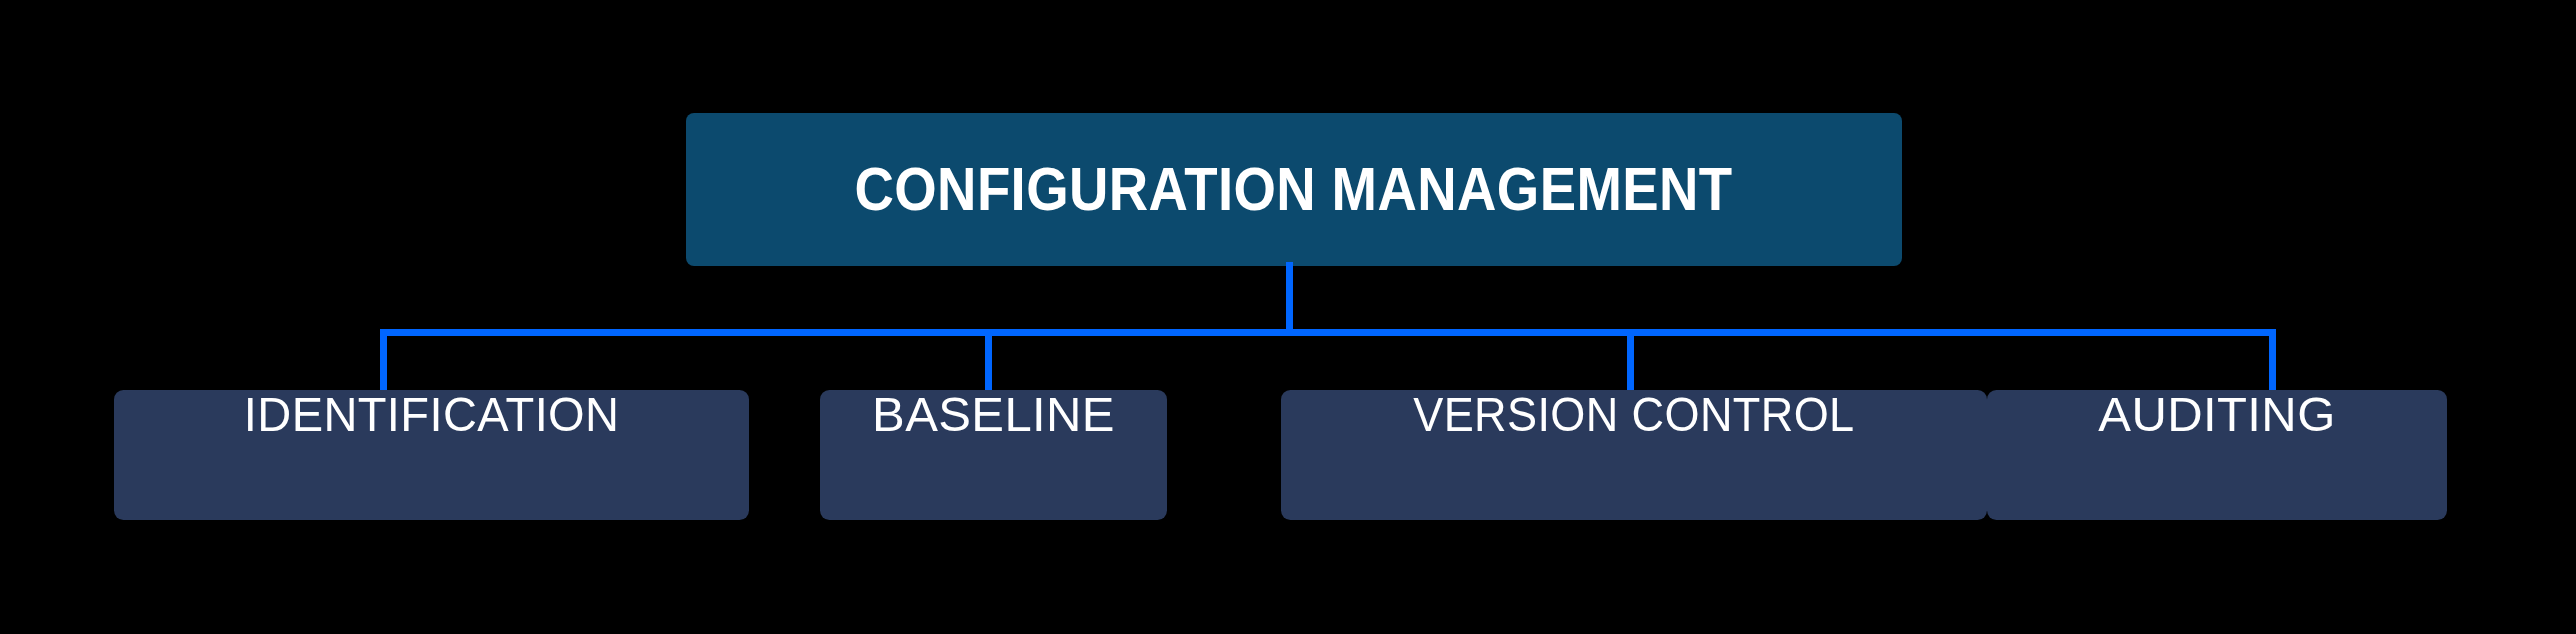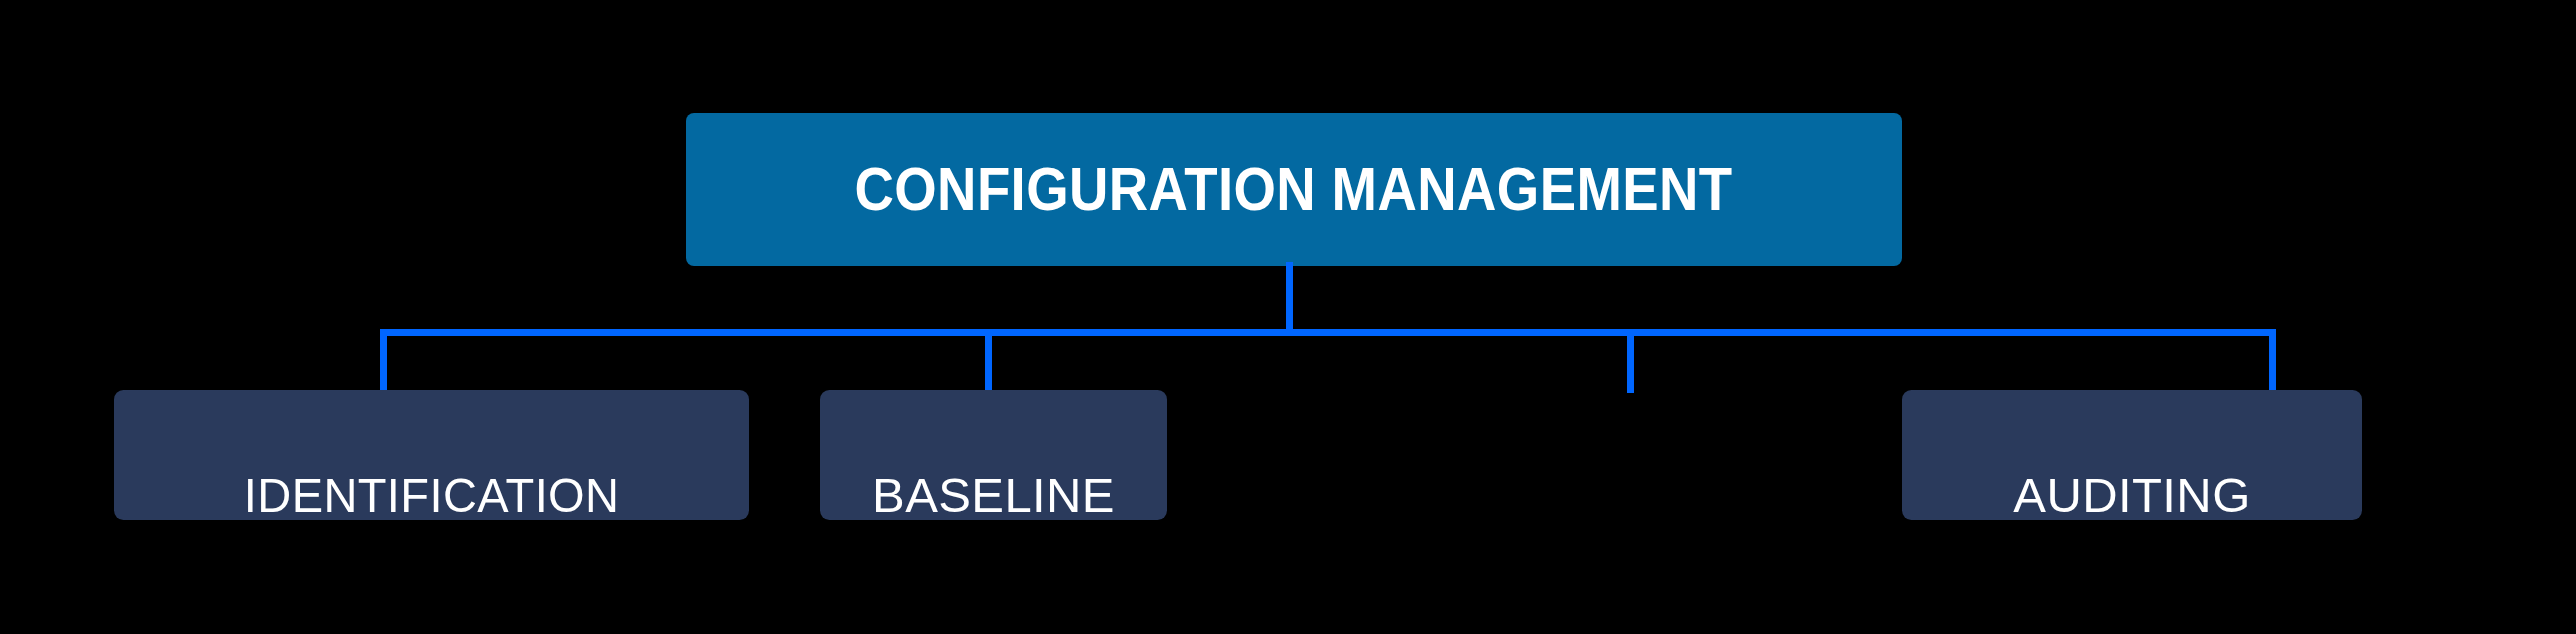--- a/index.html
+++ b/index.html
@@ -19,21 +19,21 @@
     overflow: hidden;
   }
 
   
   .root-node {
     position: absolute;
     left: 686px;
     top: 113px;
     width: 1216px;
     height: 153px;
-    background: #0369a1;
+    background: #0c4a6e;
     border-radius: 8px;
     display: flex;
     align-items: center;
     justify-content: center;
     box-sizing: border-box;
   }
   .root-label {
     color: #ffffff;
     font-size: 61px;
     font-weight: 700;
@@ -73,38 +73,38 @@
   .conn-drop.d4 { left: 2269px; }
 
   
   .child-node {
     position: absolute;
     top: 390px;
     height: 130px;
     background: #2a3a5c;
     border-radius: 9.4px;
     display: flex;
-    align-items: flex-end;
+    align-items: flex-start;
     justify-content: center;
     box-sizing: border-box;
   }
   .child-label {
     color: #ffffff;
     font-size: 49px;
     font-weight: 400;
     line-height: 1;
     white-space: nowrap;
     letter-spacing: 0.4px;
     text-transform: uppercase;
   }
 
   .child-node.c1 { left: 114px;  width: 635px; }
   .child-node.c2 { left: 820px; width: 347px; }
   .child-node.c3 { left: 1281px; width: 706px; }
-  .child-node.c4 { left: 1902px; width: 460px; }
+  .child-node.c4 { left: 1987px; width: 460px; }
 
   
   .child-node.c1 .child-label { transform: scaleX(0.96); }
   .child-node.c3 .child-label { transform: scaleX(0.92); }
 </style>
 </head>
 <body>
 
 <div id="canvas">
 
@@ -120,19 +120,22 @@
   <div class="conn conn-drop d4"></div>
 
   <div class="child-node c1">
     <span class="child-label">IDENTIFICATION</span>
   </div>
 
   <div class="child-node c2">
     <span class="child-label">BASELINE</span>
   </div>
 
+  <div class="child-node c3">
+    <span class="child-label">VERSION CONTROL</span>
+  </div>
 
   <div class="child-node c4">
     <span class="child-label">AUDITING</span>
   </div>
 
 </div>
 
 
 </body></html>

